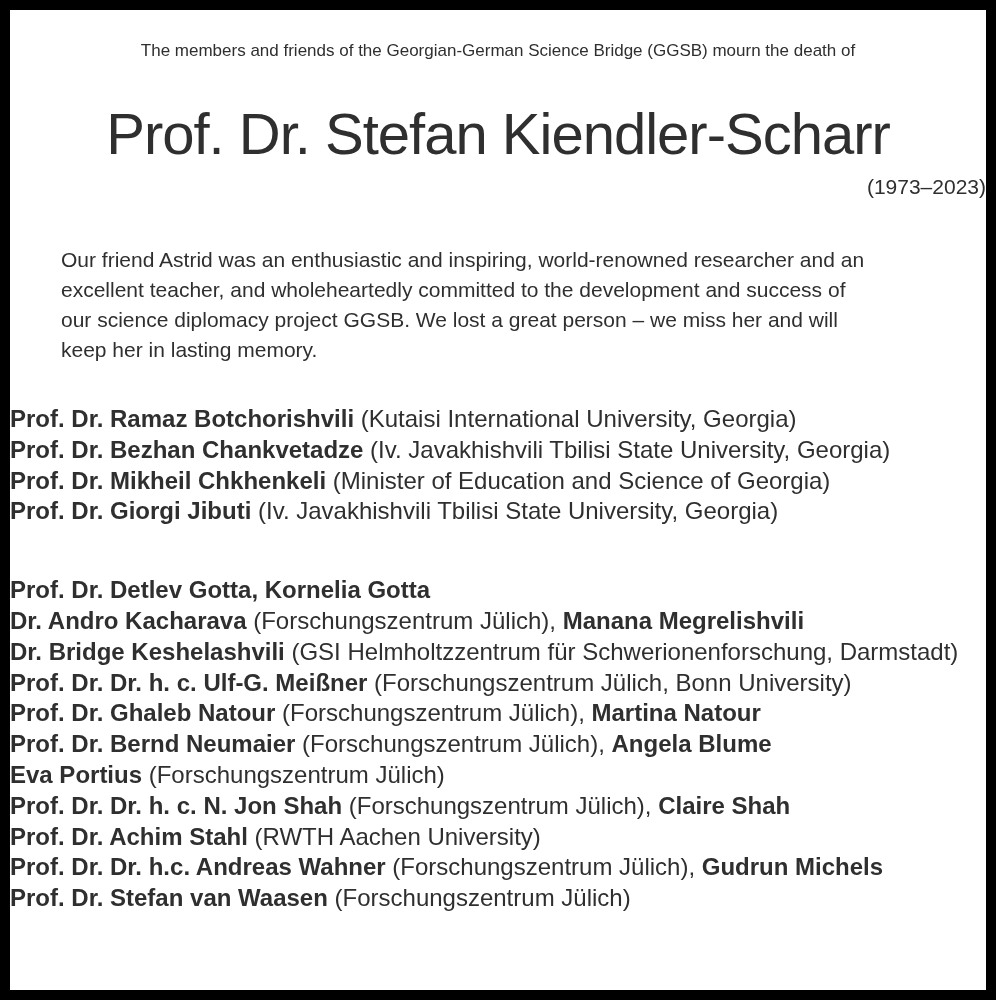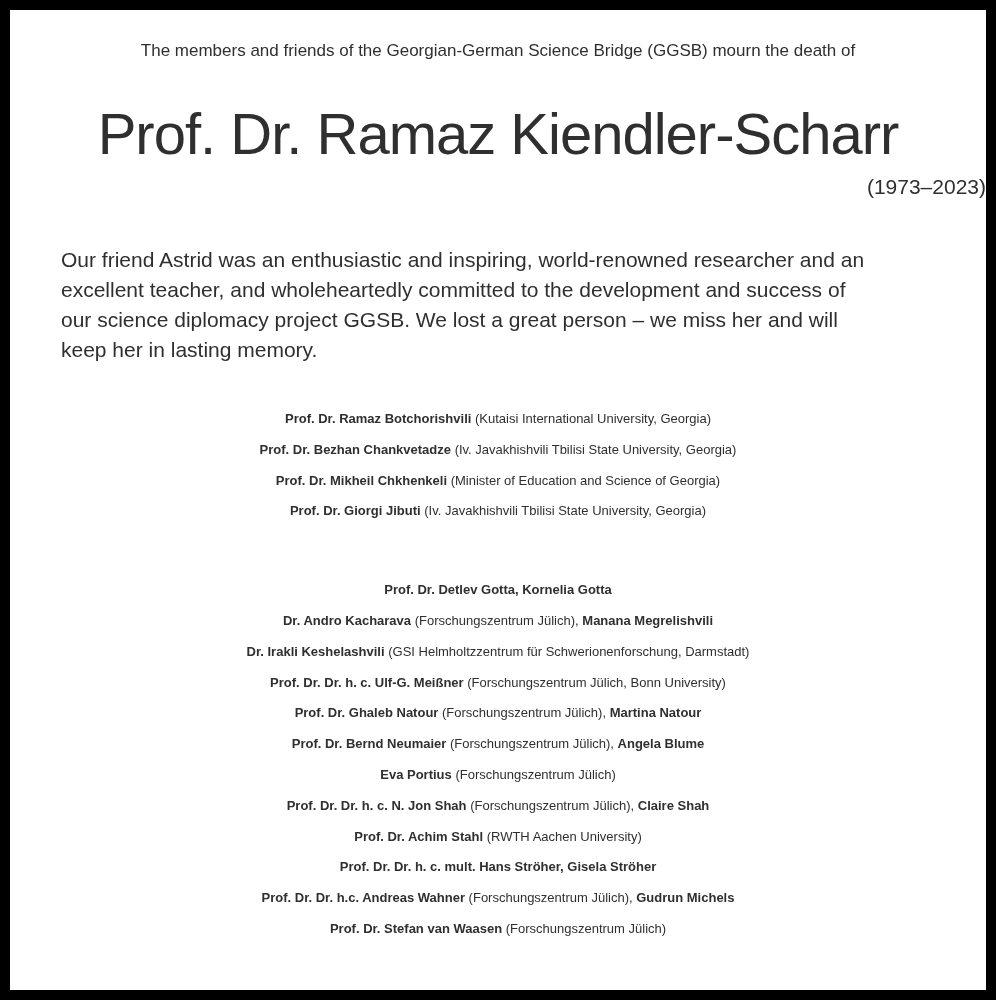--- a/index.html
+++ b/index.html
@@ -39,66 +39,65 @@
     font-size: 21px;
     line-height: 26px;
   }
   .tribute {
     margin: 45px 26px 0 51px;
     font-size: 21px;
     line-height: 30px;
     text-align: left;
   }
   .group {
-    text-align: center;
-    font-size: 13px;
+    text-align: left;
+    font-size: 24px;
     line-height: 30.8px;
     white-space: nowrap;
   }
   .group-georgia {
     margin-top: 39px;
   }
   .group-germany {
     margin-top: 48px;
   }
   .group .b {
     font-weight: 700;
   }
 </style>
 </head>
 <body>
 
 <div class="page" style="color: rgb(47, 47, 47); background: rgb(255, 255, 255); border-color: rgb(0, 0, 0);">
   <div class="intro">The members and friends of the Georgian-German Science Bridge (GGSB) mourn the death of</div>
 
-  <h1 class="title">Prof. Dr. Ramaz Kiendler-Scharr</h1>
+  <h1 class="title">Prof. Dr. Stefan Kiendler-Scharr</h1>
 
   <div class="years">(1973–2023)</div>
 
   <div class="tribute">
       <div><span>Our friend Astrid was an enthusiastic and inspiring, world-renowned researcher and an</span></div>
       <div><span>excellent teacher, and wholeheartedly committed to the development and success of</span></div>
       <div><span>our science diplomacy project GGSB. We lost a great person – we miss her and will</span></div>
       <div><span>keep her in lasting memory.</span></div>
     </div>
 
   <div class="group group-georgia">
       <div><span class="b">Prof. Dr. Ramaz Botchorishvili</span><span> (Kutaisi International University, Georgia)</span></div>
       <div><span class="b">Prof. Dr. Bezhan Chankvetadze</span><span> (Iv. Javakhishvili Tbilisi State University, Georgia)</span></div>
       <div><span class="b">Prof. Dr. Mikheil Chkhenkeli</span><span> (Minister of Education and Science of Georgia)</span></div>
       <div><span class="b">Prof. Dr. Giorgi Jibuti</span><span> (Iv. Javakhishvili Tbilisi State University, Georgia)</span></div>
     </div>
 
   <div class="group group-germany">
       <div><span class="b">Prof. Dr. Detlev Gotta, Kornelia Gotta</span></div>
       <div><span class="b">Dr. Andro Kacharava</span><span> (Forschungszentrum Jülich), </span><span class="b">Manana Megrelishvili</span></div>
-      <div><span class="b">Dr. Irakli Keshelashvili</span><span> (GSI Helmholtzzentrum für Schwerionenforschung, Darmstadt)</span></div>
+      <div><span class="b">Dr. Bridge Keshelashvili</span><span> (GSI Helmholtzzentrum für Schwerionenforschung, Darmstadt)</span></div>
       <div><span class="b">Prof. Dr. Dr. h. c. Ulf-G. Meißner</span><span> (Forschungszentrum Jülich, Bonn University)</span></div>
       <div><span class="b">Prof. Dr. Ghaleb Natour</span><span> (Forschungszentrum Jülich), </span><span class="b">Martina Natour</span></div>
       <div><span class="b">Prof. Dr. Bernd Neumaier</span><span> (Forschungszentrum Jülich), </span><span class="b">Angela Blume</span></div>
       <div><span class="b">Eva Portius</span><span> (Forschungszentrum Jülich)</span></div>
       <div><span class="b">Prof. Dr. Dr. h. c. N. Jon Shah</span><span> (Forschungszentrum Jülich), </span><span class="b">Claire Shah</span></div>
       <div><span class="b">Prof. Dr. Achim Stahl</span><span> (RWTH Aachen University)</span></div>
-      <div><span class="b">Prof. Dr. Dr. h. c. mult. Hans Ströher, Gisela Ströher</span></div>
       <div><span class="b">Prof. Dr. Dr. h.c. Andreas Wahner</span><span> (Forschungszentrum Jülich), </span><span class="b">Gudrun Michels</span></div>
       <div><span class="b">Prof. Dr. Stefan van Waasen</span><span> (Forschungszentrum Jülich)</span></div>
     </div>
 </div>
 
 </body></html>

